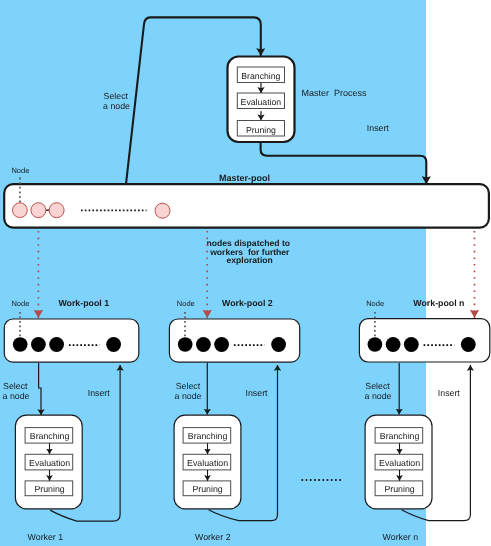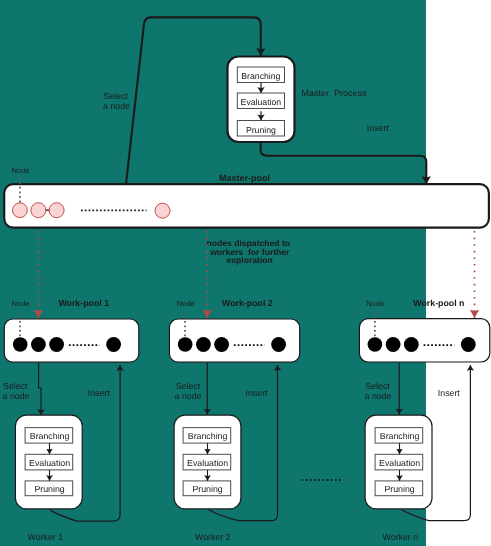--- a/index.html
+++ b/index.html
@@ -1,19 +1,19 @@
 <!DOCTYPE html>
 <html><head>
 <meta charset="utf-8">
 <title>Master-Worker Parallel Branch-and-Bound Diagram</title>
 <style>
   html,body{margin:0;padding:0;background:#ffffff;}
   body{width:491px;height:546px;overflow:hidden;
        font-family:"Liberation Sans",sans-serif;}
-  #stage{position:relative;width:426px;height:546px;background:#0f766e;text-decoration:underline;}
+  #stage{position:relative;width:426px;height:546px;background:#7dd3fc;text-decoration:underline;}
   svg#root{display:block;width:491px;height:546px;}
   text{font-family:"Liberation Sans",sans-serif;fill:#1a1a1a;
         -webkit-font-smoothing:antialiased;text-rendering:geometricPrecision;}
   .flowbox{fill:#ffffff;stroke:#4d4d4d;stroke-width:1;}
   .outerbox{fill:#ffffff;stroke:#1a1a1a;}
   .link{fill:none;stroke:#1a1a1a;}
   .poolnode{fill:#f9d4d2;stroke:#c0504d;stroke-width:1;}
   .wnode{fill:#000000;}
   .dispatch{stroke:#b24a46;fill:none;}
   .dotlead{stroke:#5a5a5a;fill:none;}

